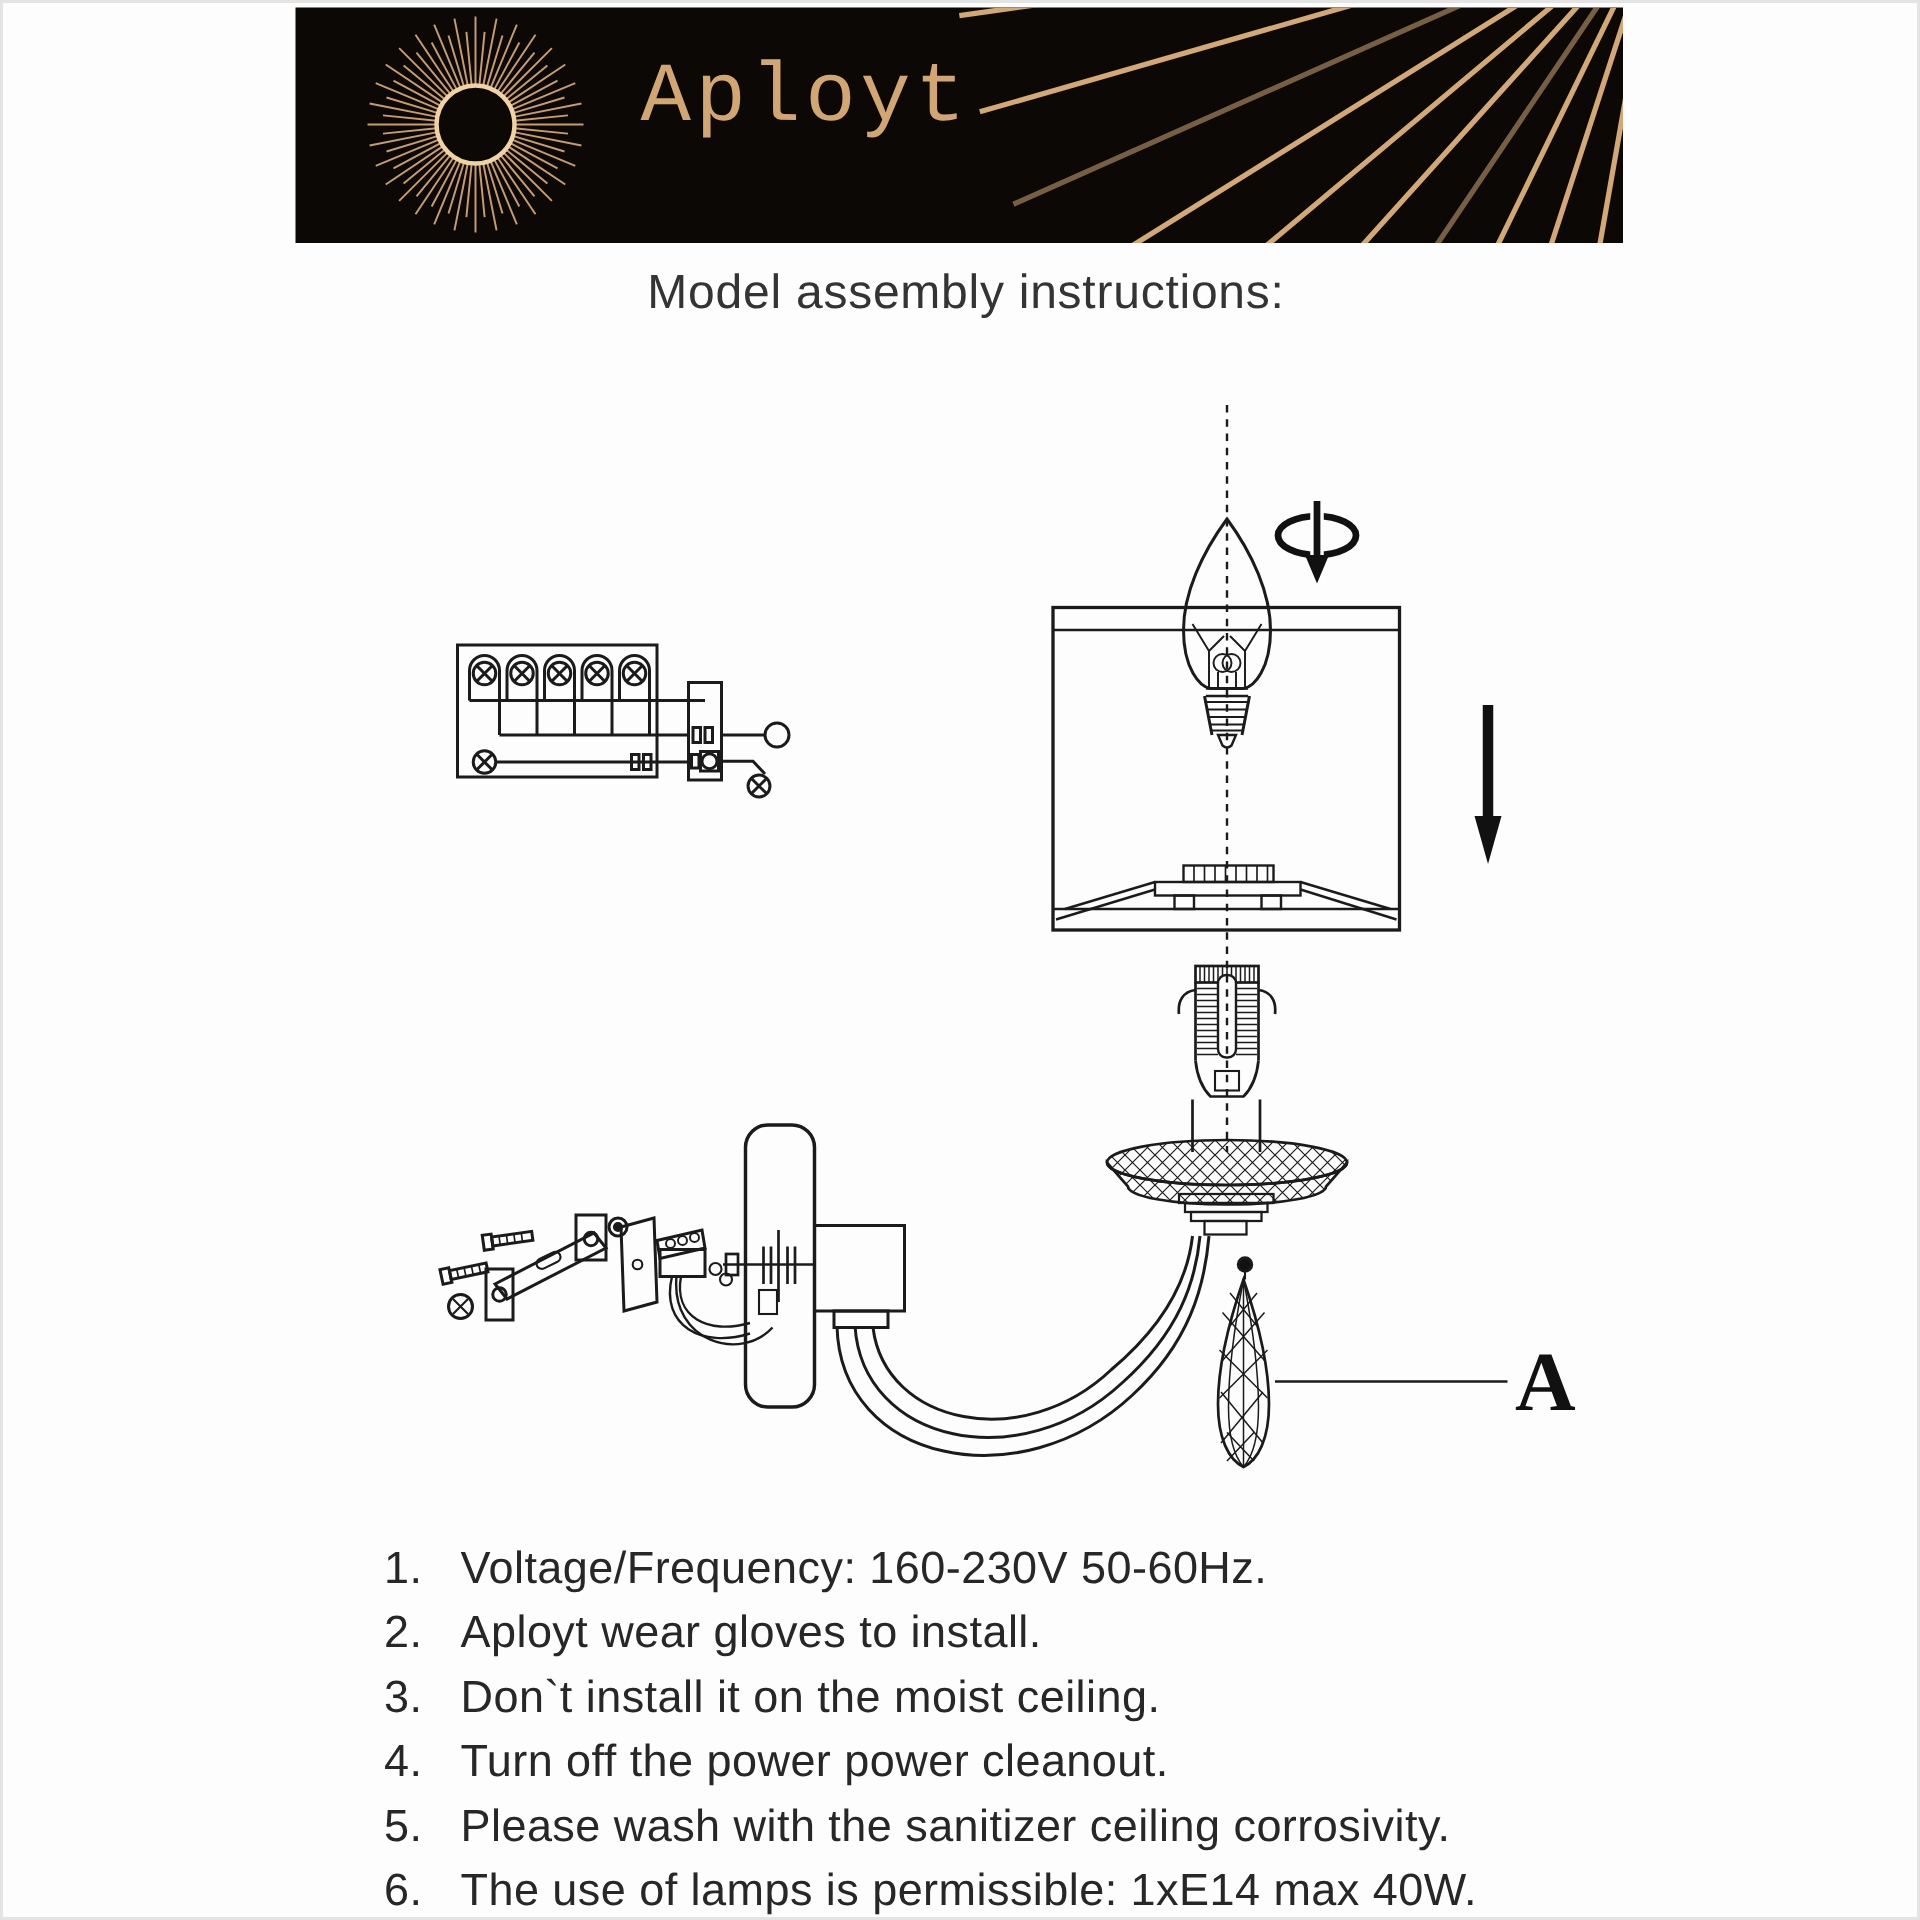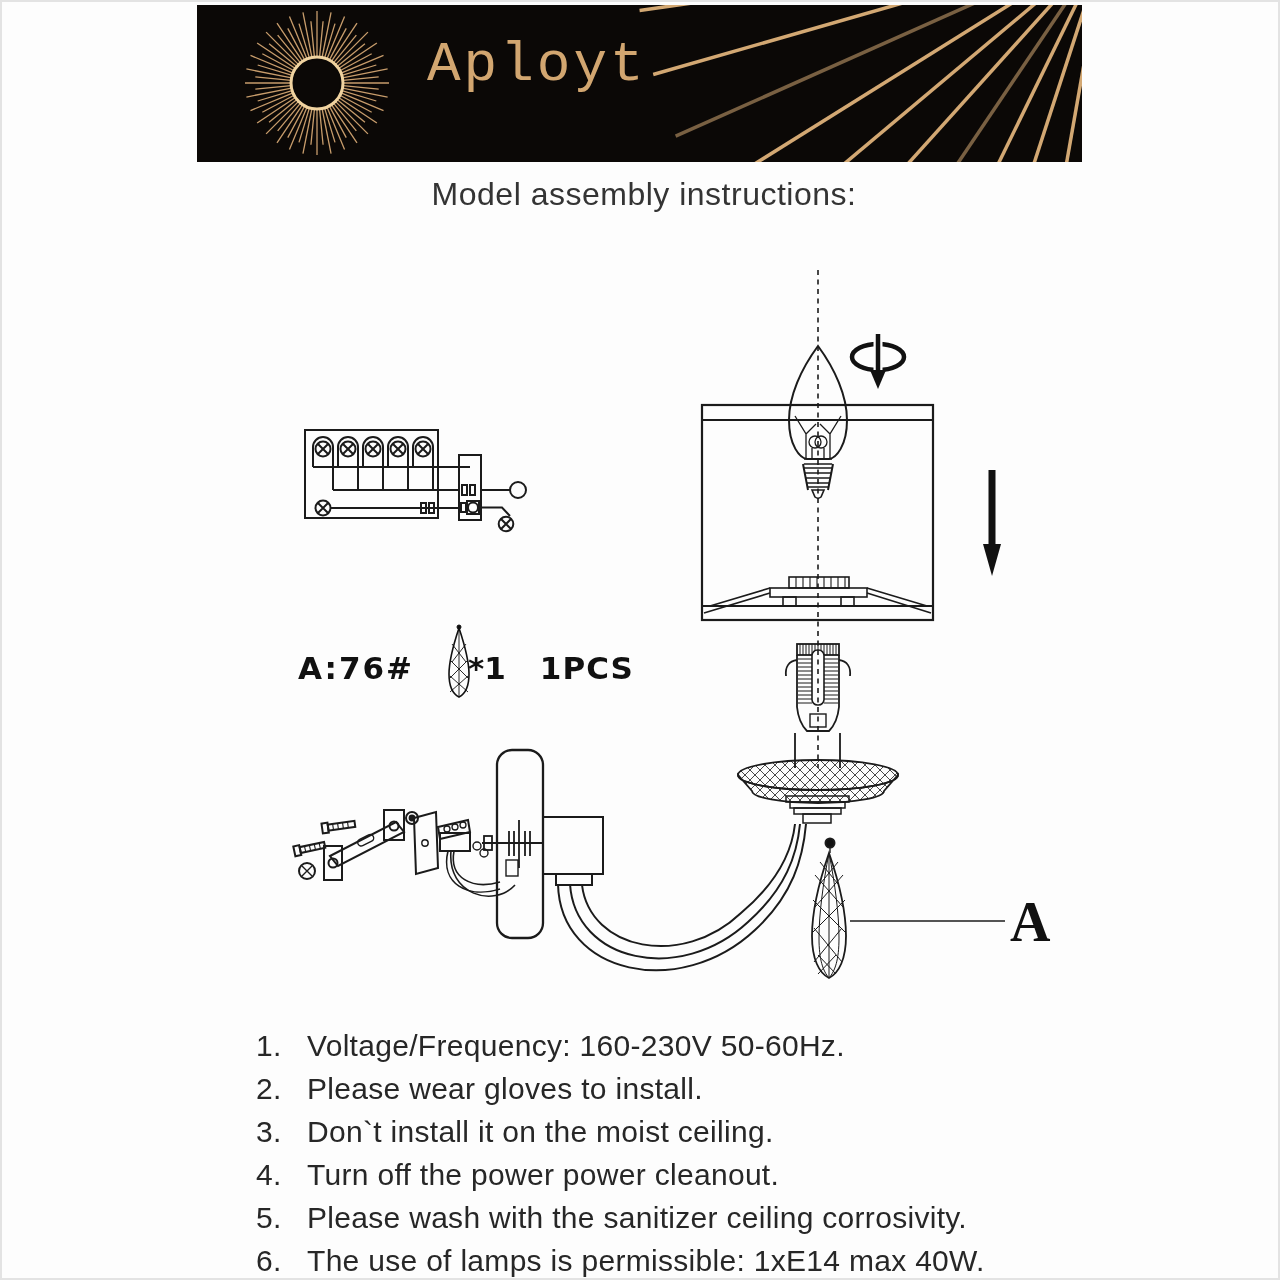--- a/index.html
+++ b/index.html
@@ -333,44 +333,31 @@
     <g fill="none" stroke="#1b1b1b">
       <path d="M829 853 C819 882 812 912 812 936 C812 959 819 973 829 978 C839 973 846 959 846 936 C846 912 839 882 829 853 Z" fill="#fdfdfd" stroke-width="1.8"></path>
       <path d="M829 853 C823 884 819 914 819 938 C819 960 823 971 829 978 M829 853 C835 884 839 914 839 938 C839 960 835 971 829 978" stroke-width="1"></path>
       <path d="M829 853 V978" stroke-width="1"></path>
       <path d="M820 862 L838 884 M838 862 L820 884 M815 875 L843 907 M843 875 L815 907 M813 900 L845 932 M845 900 L813 932 M814 928 L842 962 M842 928 L814 962 M818 955 L836 974 M836 955 L818 974" stroke-width="1"></path>
     </g>
 
     <line x1="850" y1="921" x2="1005" y2="921" stroke="#1b1b1b" stroke-width="1.6"></line>
   </svg>
 
-  <div class="parts">
-    <span class="part-code">A:76#</span>
-    <svg class="crystal-ic" width="30" height="74" viewBox="0 0 30 74">
-      <g fill="none" stroke="#111">
-        <circle cx="15" cy="3" r="2" fill="#111"></circle>
-        <path d="M15 4 C9 22 5 38 5 50 C5 64 9 70 15 73 C21 70 25 64 25 50 C25 38 21 22 15 4 Z" stroke-width="1.6"></path>
-        <path d="M15 4 V73" stroke-width="0.9"></path>
-        <path d="M8 20 L22 38 M22 20 L8 38 M6 36 L24 54 M24 36 L6 54 M6 52 L24 68 M24 52 L6 68" stroke-width="0.9"></path>
-      </g>
-    </svg>
-    <span class="part-qty">*1</span>
-    <span class="part-pcs">1PCS</span>
-  </div>
 
   <div class="label-a">A</div>
 
   <div class="instructions">
     <div class="instr-row">
       <span class="instr-num">1.</span>
       <span class="instr-text">Voltage/Frequency: 160-230V 50-60Hz.</span>
     </div>
     <div class="instr-row">
       <span class="instr-num">2.</span>
-      <span class="instr-text">Please wear gloves to install.</span>
+      <span class="instr-text">Aployt wear gloves to install.</span>
     </div>
     <div class="instr-row">
       <span class="instr-num">3.</span>
       <span class="instr-text">Don`t install it on the moist ceiling.</span>
     </div>
     <div class="instr-row">
       <span class="instr-num">4.</span>
       <span class="instr-text">Turn off the power power cleanout.</span>
     </div>
     <div class="instr-row">

